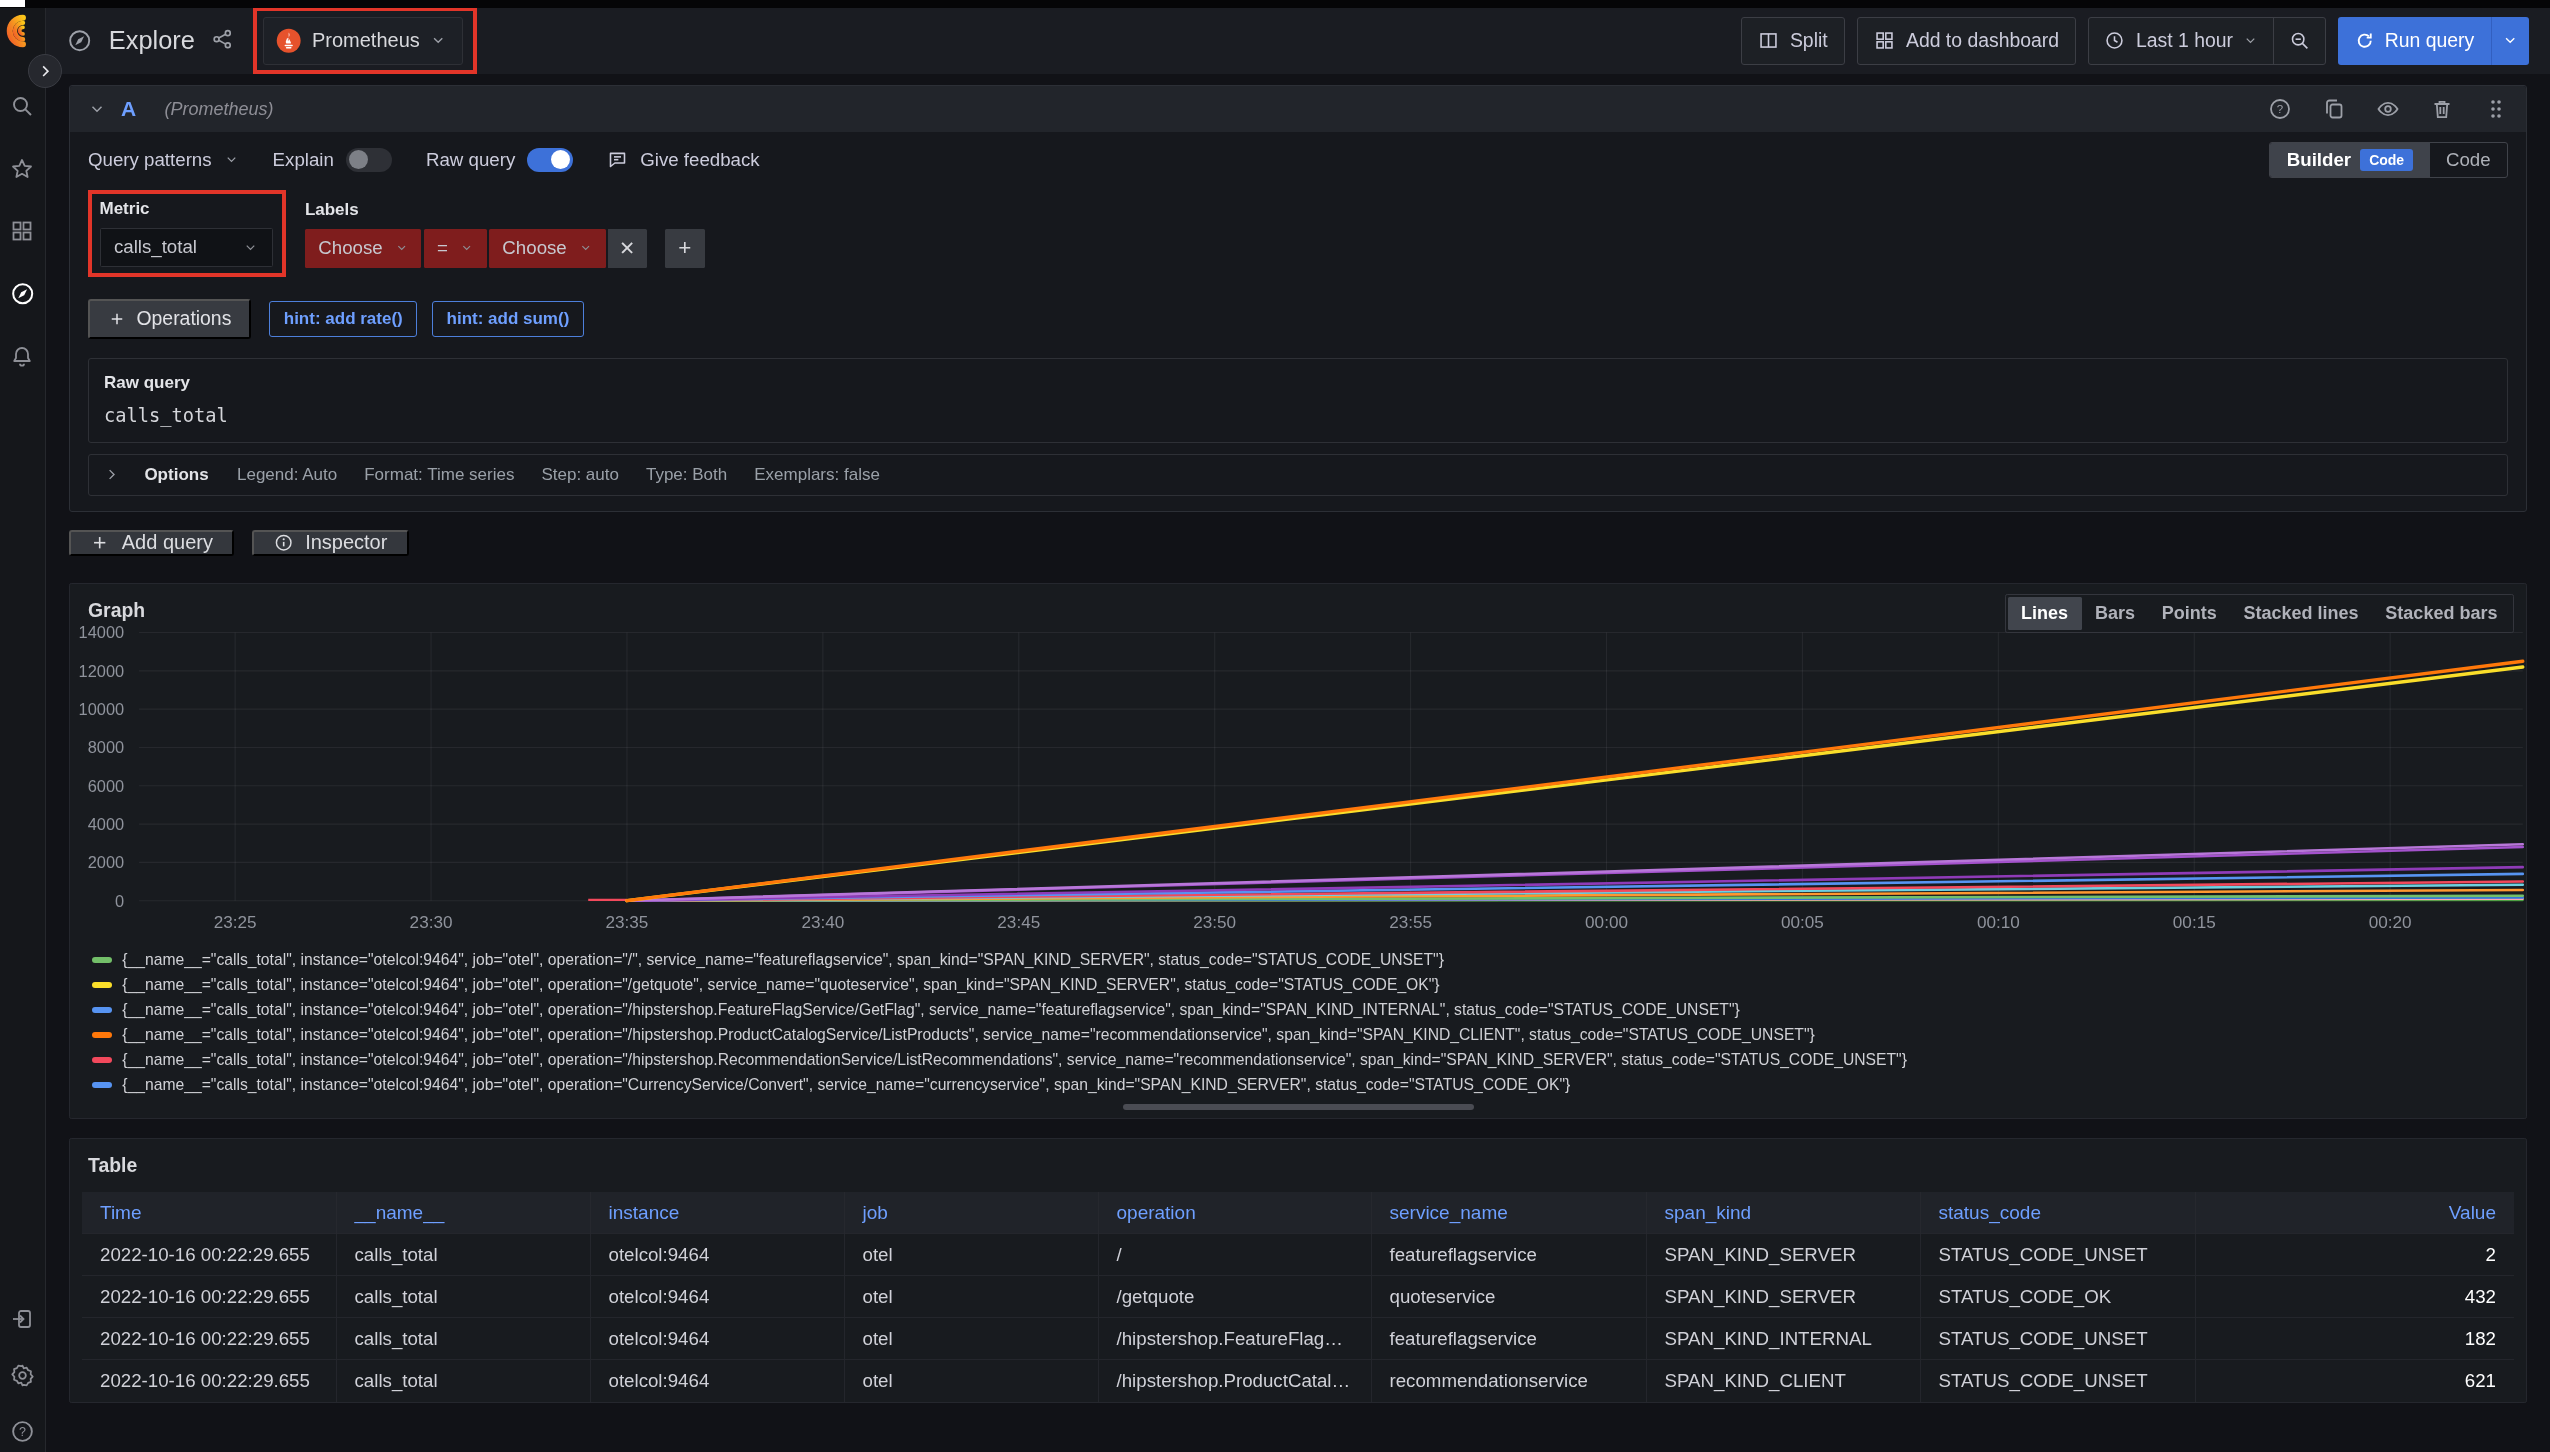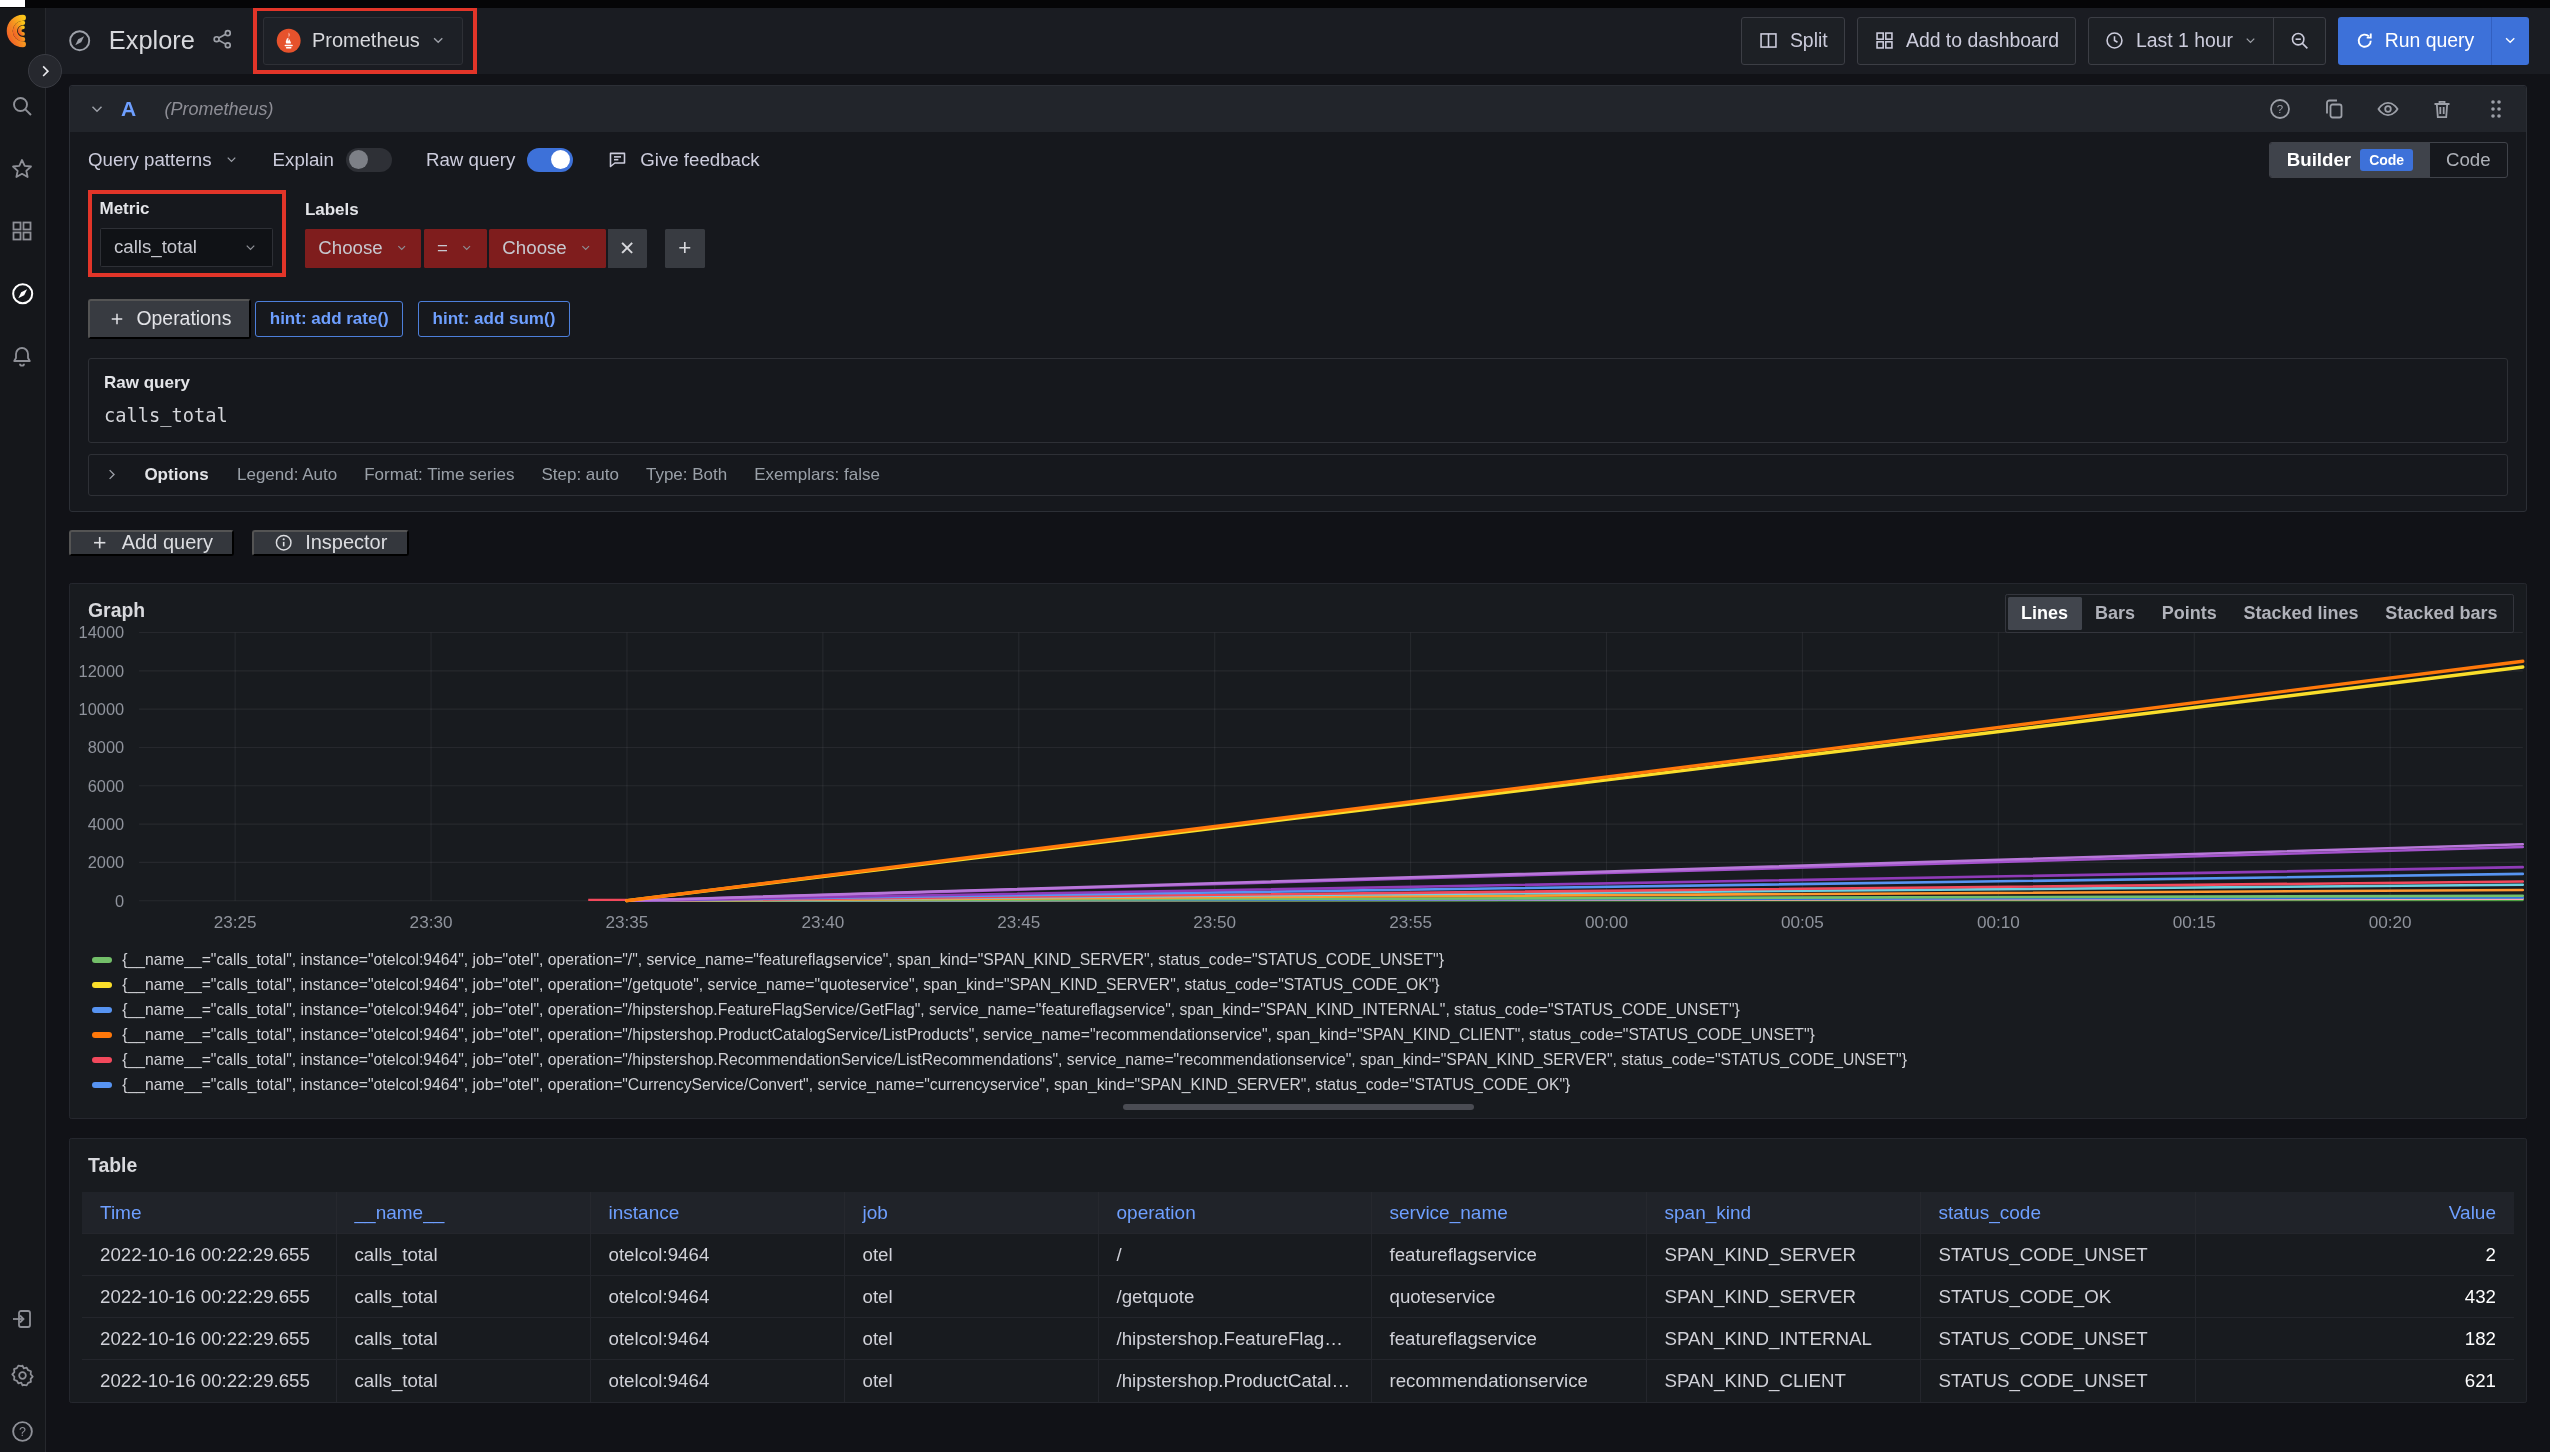--- a/index.html
+++ b/index.html
@@ -70,21 +70,21 @@
     border:0.7px solid #2e3036; border-radius:1.5px; font-size:18.7px; color:#c7c8cf; cursor:pointer; }
   .sel .caret { color:#8e9097; }
   .metric-sel { width:173px; justify-content:space-between; }
   .labels-group { display:flex; gap:2.2px; }
   .labels-group .sel { border:none; background:#7f1d1d; }
   .xbtn { width:39px; height:39px; background:#383b41; color:#d7d8dc; display:flex; align-items:center;
     justify-content:center; font-size:19.4px; border-radius:0 1.5px 1.5px 0; cursor:pointer; }
   .plusbtn { width:40px; height:39px; background:#383b41; border-radius:1.5px; color:#d7d8dc; display:flex;
     align-items:center; justify-content:center; font-size:22.4px; margin-left:18px; cursor:pointer; }
 
-  .ops-row { display:flex; align-items:center; gap:4px; margin-top:22.4px; }
+  .ops-row { display:flex; align-items:center; gap:18px; margin-top:22.4px; }
   .ops-btn { display:flex; align-items:center; gap:10.5px; height:40px; padding:0 18px; background:#383b41;
     border-radius:3px; font-size:19.4px; font-weight:500; color:#e2e3e7; cursor:pointer; }
   .hint-btn { height:36px; padding:0 13.4px; display:flex; align-items:center; border:1.5px solid #4d7fdb; border-radius:3px;
     color:#6e9fff; font-size:17px; font-weight:700; background:transparent; cursor:pointer; }
 
   .raw-box { border:0.7px solid #2e3036; border-radius:3px; margin-top:19.4px; padding:13.4px 15px 16.4px; }
   .raw-label { font-size:17px; font-weight:700; color:#e3e4e8; }
   .raw-value { margin-top:12px; font-family:"DejaVu Sans Mono", monospace; font-size:18.7px; color:#d5d6db; }
   .options-row { border:0.7px solid #2e3036; border-radius:3px; margin-top:10.5px; height:42px; display:flex;
     align-items:center; gap:25.4px; padding:0 15px; cursor:pointer; }

